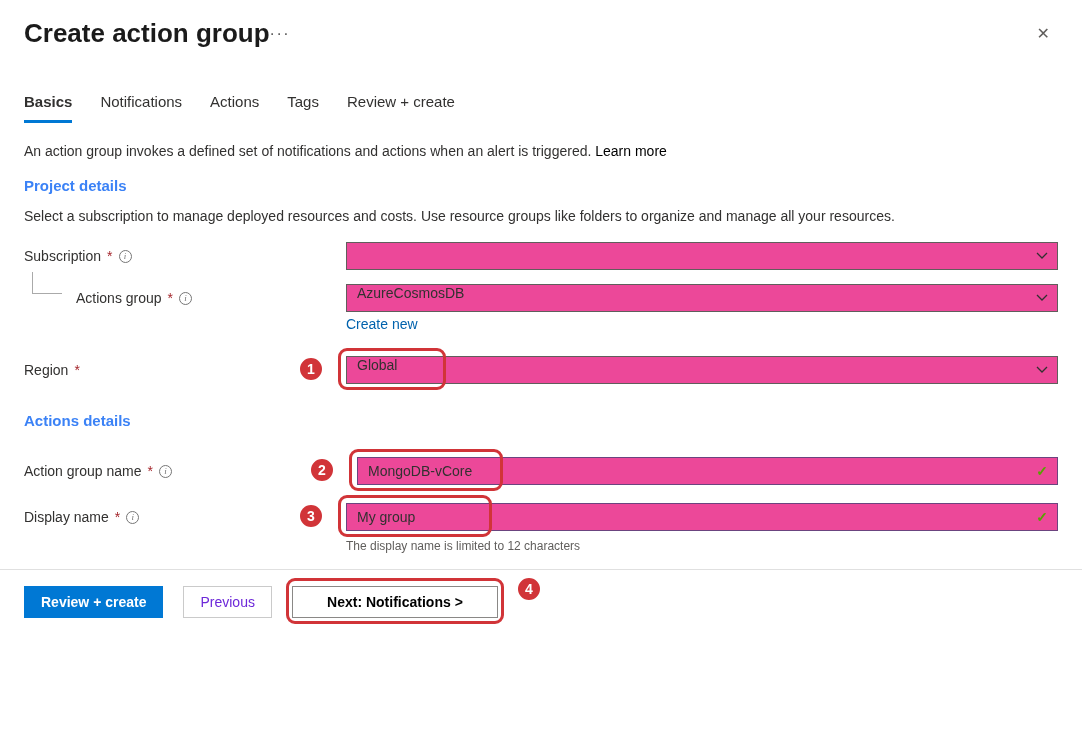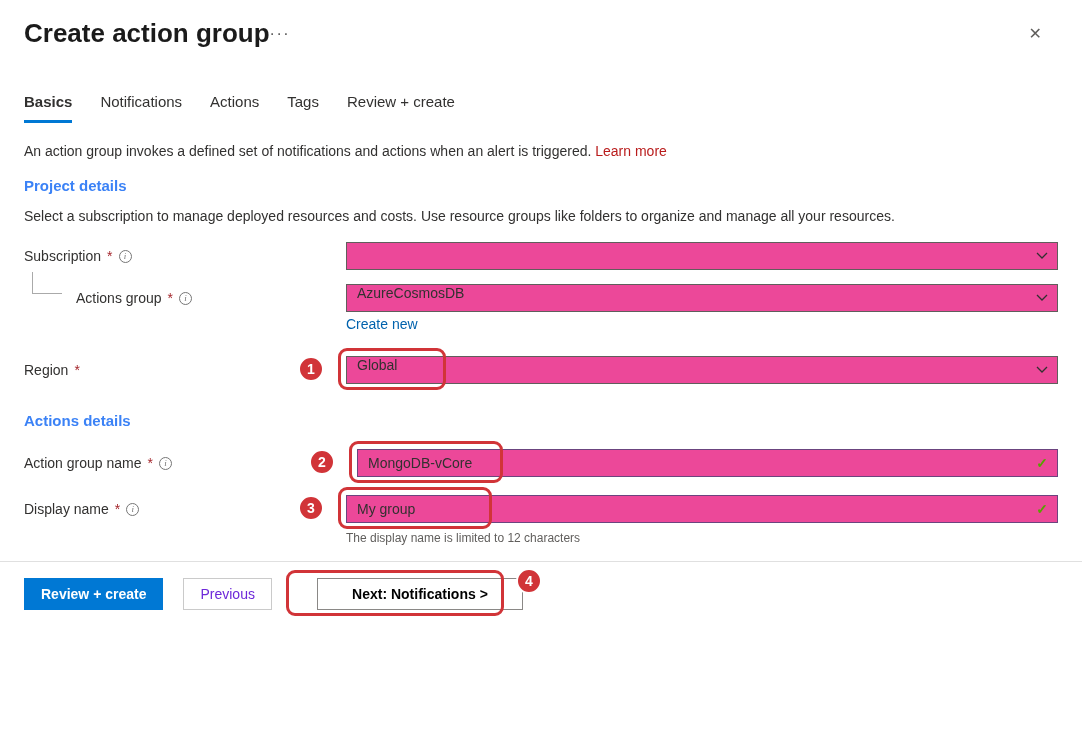--- a/index.html
+++ b/index.html
@@ -6,21 +6,21 @@
     body {
       font-family: "Segoe UI", -apple-system, sans-serif;
       font-size: 14px;
       color: #323130;
       background: #fff;
       width: 1082px;
     }
     .header {
       display: flex;
       align-items: center;
-      padding: 18px 32px 8px 24px;
+      padding: 18px 24px 8px 24px;
     }
     .header h1 {
       font-size: 26px;
       font-weight: 600;
       color: #1b1b1b;
     }
     .dots {
       color: #555;
       font-size: 16px;
       letter-spacing: 1.5px;
@@ -53,21 +53,21 @@
       border-bottom: 3px solid #0078d4;
     }
     .content {
       padding: 20px 24px 16px 24px;
     }
     .intro {
       margin-bottom: 18px;
       font-size: 14px;
       color: #323130;
     }
-    .intro a { color: #b91c1c; text-decoration: none; }
+    .intro a { color: #000000; text-decoration: none; }
     .section-title {
       font-size: 15px;
       font-weight: 700;
       color: #3b82f6;
       margin-bottom: 14px;
     }
     .section-desc {
       margin-bottom: 18px;
       font-size: 14px;
     }
@@ -192,21 +192,21 @@
       background: #0078d4;
       border-color: #0078d4;
       color: #fff;
       font-weight: 600;
     }
     .btn.disabled {
       color: #6d28d9;
       border-color: #cacaca;
       cursor: default;
     }
-    .btn.next { font-weight: 600; margin-left: 25px; }
+    .btn.next { font-weight: 600; }
   </style>
 </head>
 <body>
 
 <div class="header">
   <h1>Create action group</h1>
   <span class="dots">···</span>
   <button class="close-btn"><span>✕</span></button>
 </div>
 
@@ -270,21 +270,21 @@
       <div class="select">Global</div>
       <svg class="chevron" width="12" height="8" viewBox="0 0 12 8">
           <path d="M1 1l5 5 5-5" stroke="#323130" stroke-width="1.3" fill="none"></path>
         </svg>
     </div>
   </div>
 
   <div class="instance-section">
     <div class="section-title">Actions details</div>
 
-    <div class="form-row" style="margin-top:20px;gap:17px;">
+    <div class="form-row" style="margin-top:28px;gap:17px;">
       <div class="label-col">
         <span>Action group name</span>
         <span class="required">*</span>
         <span class="info-icon">i</span>
       </div>
       <div class="input-col">
         <div class="num-badge" style="left:-48px; top:0px;">2</div>
         <div class="callout" style="left:-8px; top:-8px; width:154px; height:42px;"></div>
         <input class="text-input validated" value="MongoDB-vCore" style="">
         <span class="checkmark">✓</span>

